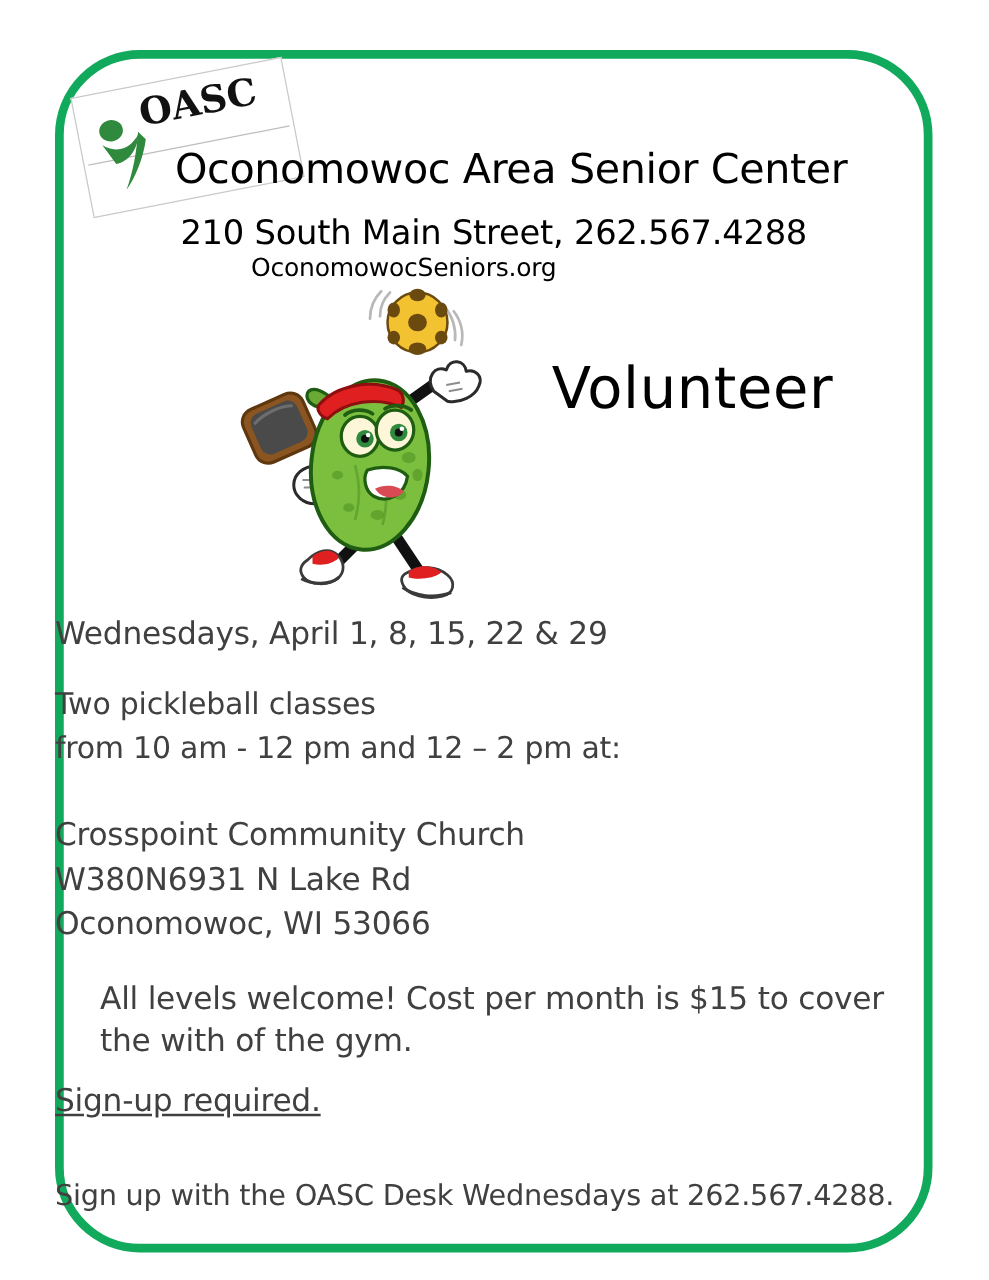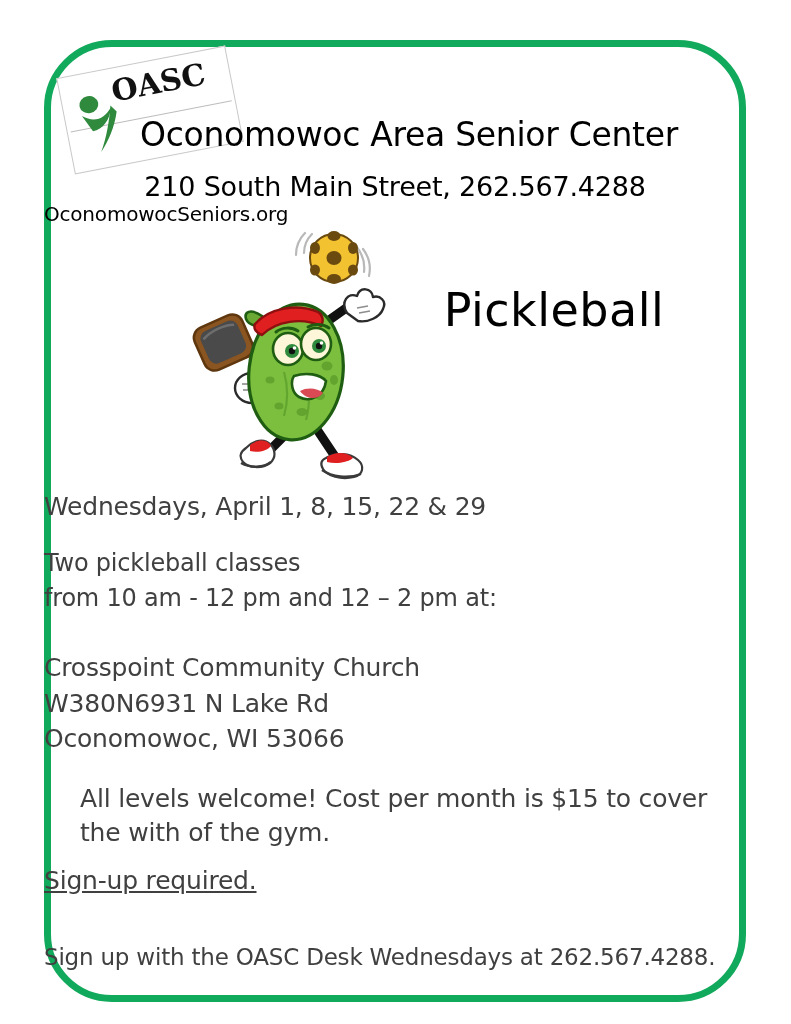--- a/index.html
+++ b/index.html
@@ -78,21 +78,21 @@
     font-size: 27px;
     color: #000000;
     letter-spacing: -0.2px;
   }
 
   .org-web {
     position: absolute;
     left: 0;
     top: 162px;
     width: 558px;
-    text-align: left;
+    text-align: center;
     font-size: 20px;
     color: #000000;
     letter-spacing: -0.2px;
   }
 
   
   .logo-card {
     position: absolute;
     left: 20px;
     top: 21px;
@@ -329,21 +329,21 @@
 
         <g>
           <path d="M110 156 C 122 152, 136 154, 142 161 C 140 176, 126 183, 115 177 C 108 173, 106 162, 110 156 Z" fill="#ffffff" stroke="#1f5e12" stroke-width="2.6"></path>
           <path d="M116 171 C 123 167, 134 168, 139 173 C 134 180, 122 180, 116 171 Z" fill="#d94a54"></path>
         </g>
 
       </svg>
     </div>
 
     <div class="headline">
-      <span class="line-2">Pickleball</span>
+      <span class="line-2">Volunteer</span>
     </div>
 
     <div class="body-block dates">Wednesdays,  April 1, 8, 15, 22 &amp; 29</div>
 
     <div class="body-block classes">
       <div>Two pickleball classes</div>
       <div>from 10 am - 12 pm and 12 – 2 pm at:</div>
     </div>
 
     <div class="body-block venue">

